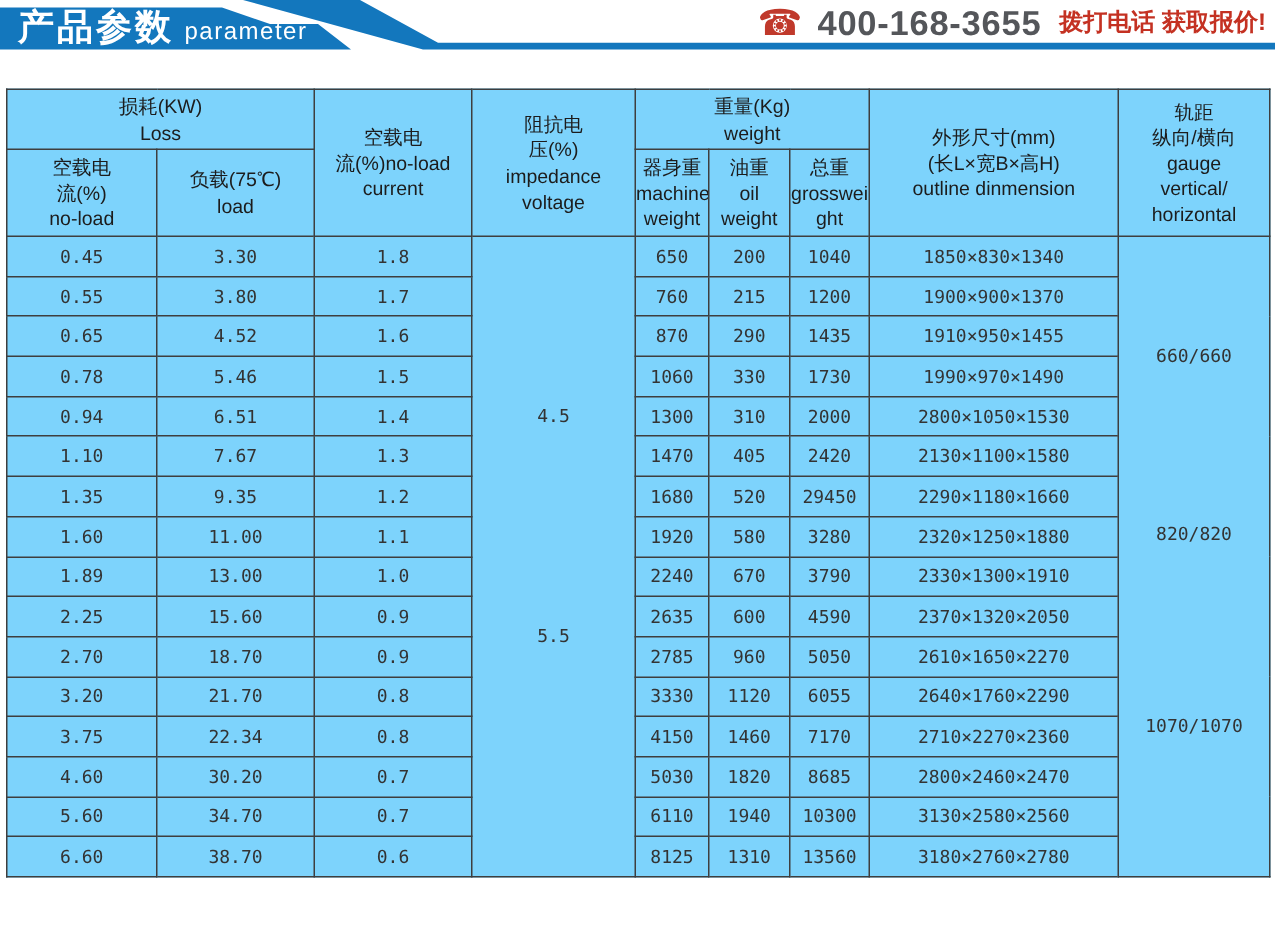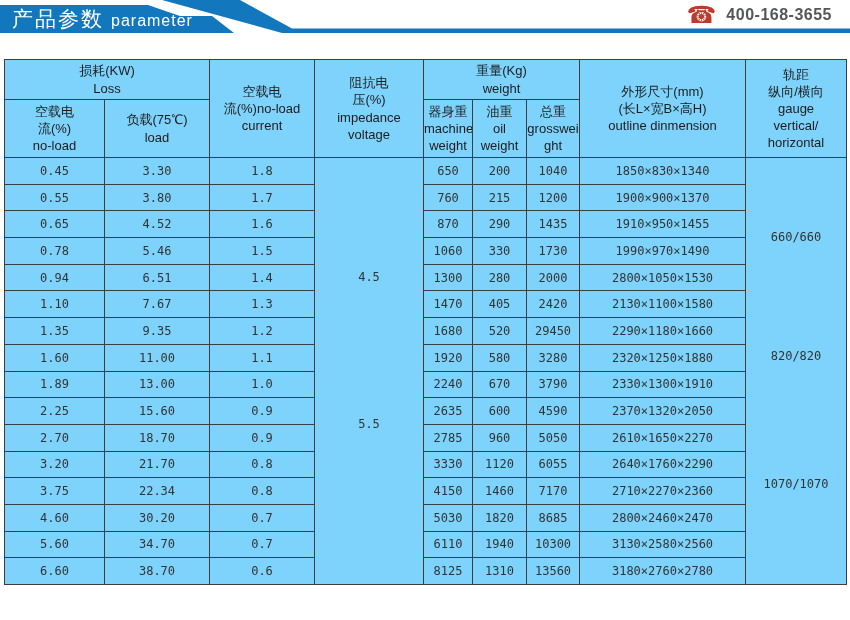--- a/index.html
+++ b/index.html
@@ -7,36 +7,36 @@
   body { position: relative; font-family: "Liberation Sans", sans-serif; }
 
   
   .banner { position: absolute; top: 0; left: 0; width: 850px; height: 40px; }
   .banner svg { position: absolute; top: 0; left: 0; }
   .banner-title {
     position: absolute; top: 5px; left: 12px; height: 28px;
     display: flex; align-items: baseline; padding-top: 3px;
   }
   .banner-title .cn {
-    color: #ffffff; font-size: 21px; font-weight: normal; letter-spacing: 2px;
+    color: #ffffff; font-size: 24px; font-weight: bold; letter-spacing: 2px;
     line-height: 22px;
   }
   .banner-title .en {
     color: #ffffff; font-size: 16px; margin-left: 7px; letter-spacing: 1px;
   }
   .phone-area {
     position: absolute; top: 1px; right: 6px; height: 28px;
     display: flex; align-items: center;
   }
   .phone-icon {
     color: #c0392b; font-size: 24px; line-height: 24px; margin-right: 10px;
     font-family: "DejaVu Sans", sans-serif;
   }
   .phone-number {
-    color: #54565a; font-size: 16px; font-weight: bold; letter-spacing: 0.5px;
+    color: #54565a; font-size: 23px; font-weight: bold; letter-spacing: 0.5px;
     margin-right: 12px;
   }
   .phone-cta { color: #c43122; font-size: 16px; font-weight: bold; }
 
   
   table.params {
     position: absolute; left: 4px; top: 59px; width: 842px;
     border-collapse: collapse; table-layout: fixed;
     background: #7dd3fc;
   }
@@ -67,20 +67,21 @@
     <path d="M0,5 L148,5 L180,16 L212,16 L234,33 L0,33 Z" fill="#1377bd"></path>
     <path d="M162,0 L240,0 L292,28.5 L850,28.5 L850,33 L282,33 Z" fill="#1377bd"></path>
   </svg>
   <div class="banner-title">
     <span class="cn">产品参数</span>
     <span class="en">parameter</span>
   </div>
   <div class="phone-area">
     <span class="phone-icon">☎</span>
     <span class="phone-number">400-168-3655</span>
+    <span class="phone-cta">拨打电话 获取报价!</span>
   </div>
 </div>
 
 <table class="params">
   <colgroup>
     <col style="width:100px">
       <col style="width:105px">
       <col style="width:105px">
     <col style="width:109px">
       <col style="width:49px">
@@ -172,21 +173,21 @@
         <td>1060</td>
         <td>330</td>
         <td>1730</td>
         <td>1990×970×1490</td>
       </tr>
       <tr>
         <td>0.94</td>
         <td>6.51</td>
         <td>1.4</td>
         <td>1300</td>
-        <td>280</td>
+        <td>310</td>
         <td>2000</td>
         <td>2800×1050×1530</td>
       </tr>
       <tr>
         <td>1.10</td>
         <td>7.67</td>
         <td>1.3</td>
         <td>1470</td>
         <td>405</td>
         <td>2420</td>

